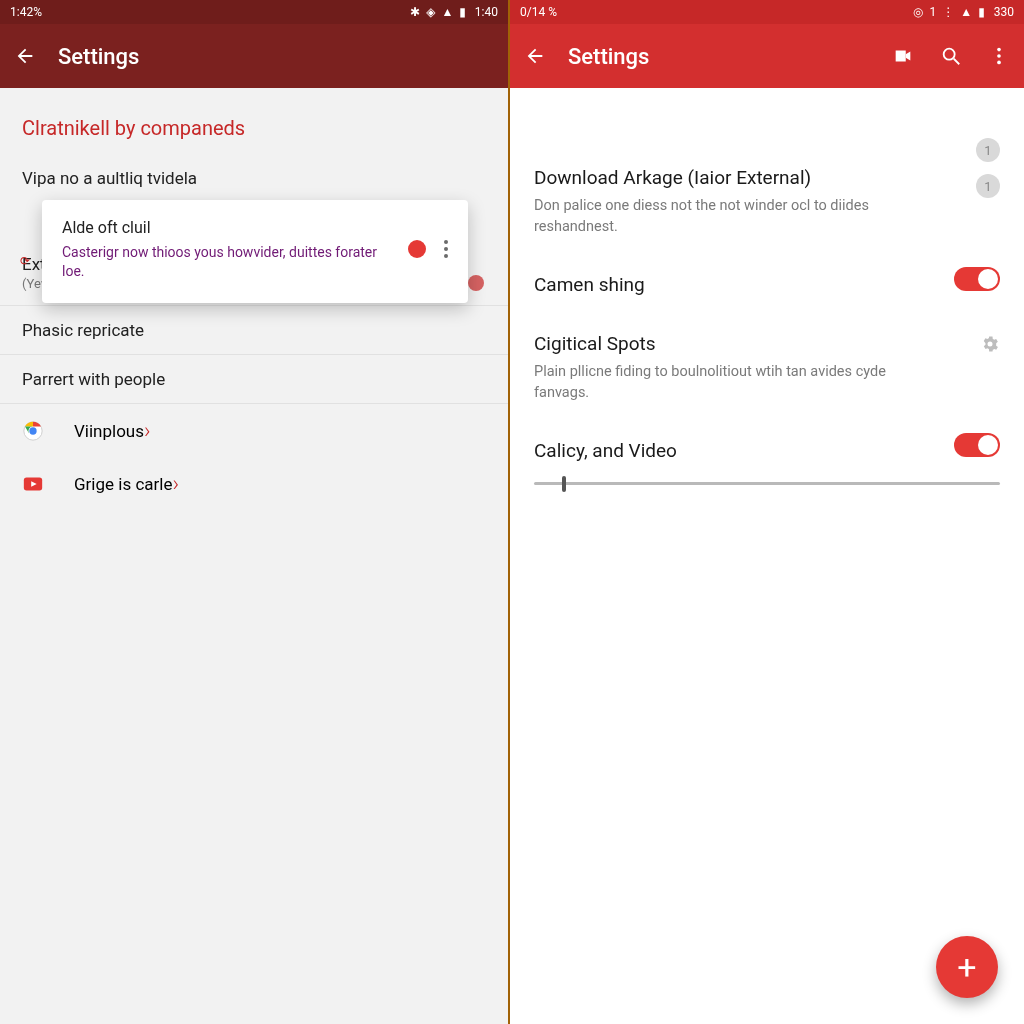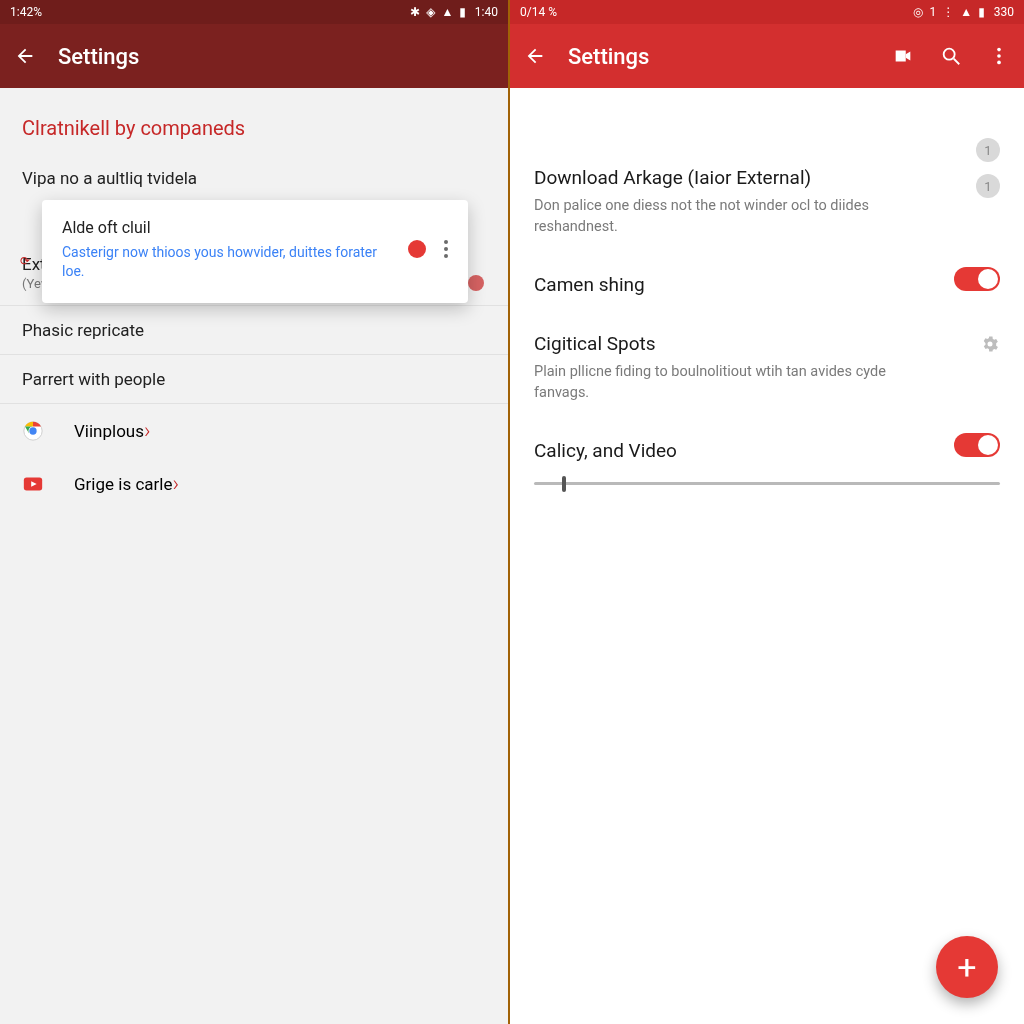--- a/index.html
+++ b/index.html
@@ -39,21 +39,21 @@
   .link-row { padding:14px 22px 14px 22px; display:flex; align-items:center; font-size:17px; }
   .link-row .label { margin-left:30px; }
   .icon-chrome, .icon-yt { width:22px; height:22px; display:inline-block; }
 
   
   .card { position:absolute; left:42px; top:200px; width:426px; background:#fff;
           border-radius:4px; box-shadow:0 6px 18px rgba(0,0,0,.22); padding:18px 20px 22px;
           display:flex; }
   .card .txt { flex:1; }
   .card .txt .t1 { font-size:16px; color:#222; margin-bottom:6px; }
-  .card .txt .t2 { font-size:14px; color:#3b82f6; line-height:1.35; }
+  .card .txt .t2 { font-size:14px; color:#701a75; line-height:1.35; }
   .card .side { display:flex; align-items:center; gap:18px; padding-left:10px; }
   .reddot { width:18px; height:18px; border-radius:50%; background:#e53935; }
   .kebab { width:4px; height:18px; display:flex; flex-direction:column; justify-content:space-between; }
   .kebab span { width:4px; height:4px; border-radius:50%; background:#6b6b6b; }
   .tiny-icon { position:absolute; left:20px; top:254px; color:#c62828; font-size:12px; }
 
   
   .r-content { padding:26px 24px 0 24px; }
   .r-item { padding:16px 0 20px; position:relative; }
   .r-item .t { font-size:19px; color:#1a1a1a; }

